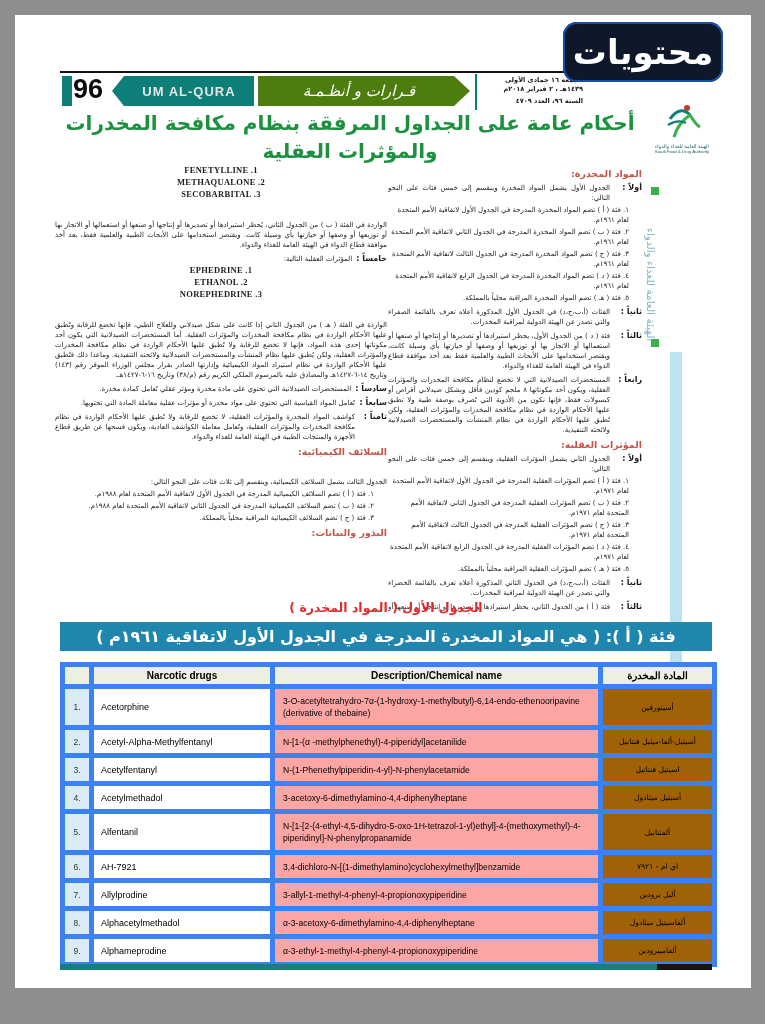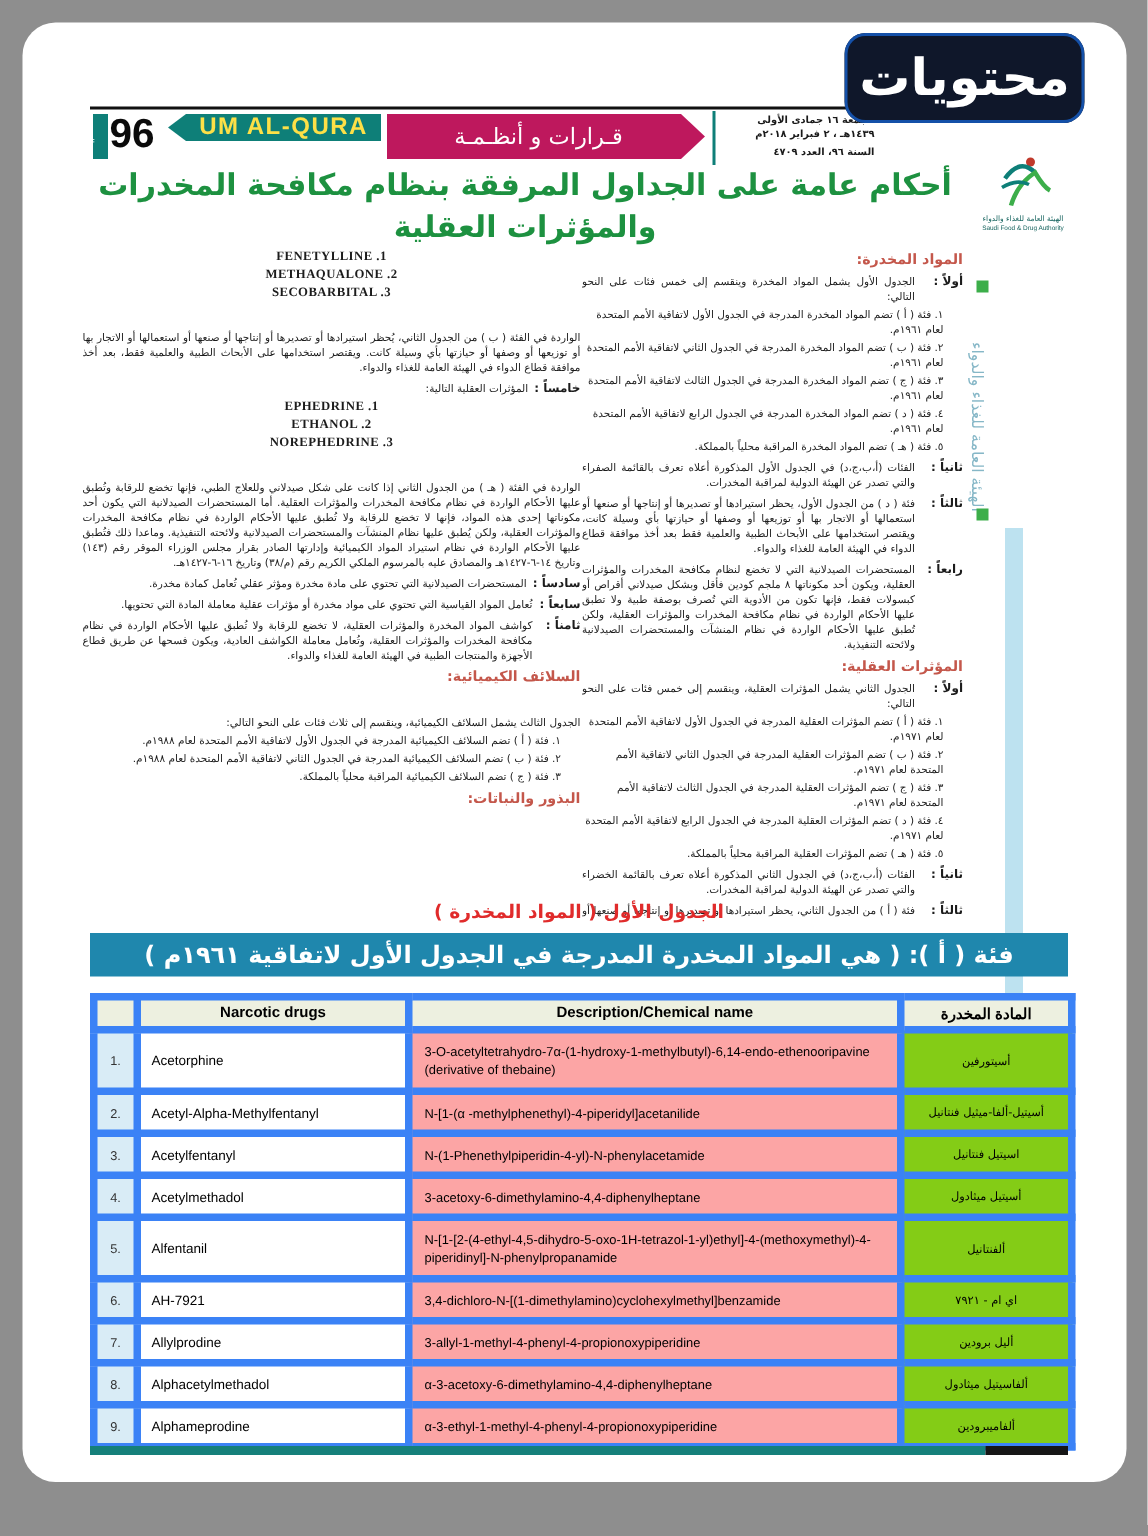--- a/index.html
+++ b/index.html
@@ -1,36 +1,36 @@
 <!DOCTYPE html>
 <html lang="ar"><head>
 <meta charset="utf-8">
 <style>
   * { margin:0; padding:0; box-sizing:border-box; }
   html,body { width:765px; height:1024px; }
   body { background:#8e8e8e; font-family:"DejaVu Sans", sans-serif; position:relative; overflow:hidden; }
-  #page { position:absolute; left:15px; top:15px; width:736px; height:973px; background:#ffffff; border-radius:22px; }
+  #page { position:absolute; left:15px; top:15px; width:736px; height:973px; background:#ffffff; border-radius:0; }
 
   
   .contents-badge { position:absolute; left:563px; top:22px; width:160px; height:60px; background:#0f172a;
     border-radius:14px; color:#fff; font-weight:bold; font-size:34px; display:flex; align-items:center;
     justify-content:center; direction:rtl; box-shadow:0 0 0 2px #1450a8 inset; z-index:5; }
 
   
   .mast-rule { position:absolute; left:45px; top:56px; width:517px; height:2px; background:#111; }
   .year-flag { position:absolute; left:47px; top:61px; width:10px; height:30px; background:#0e7f78; overflow:hidden; }
   .year-flag span { position:absolute; left:-9px; top:10px; color:#fff; font-size:5.5px; transform:rotate(90deg); white-space:nowrap; }
   .year-num { position:absolute; left:58px; top:59px; font-size:27px; font-weight:bold; color:#0b0b0b; font-family:"Liberation Sans",sans-serif; }
-  .brand-box { position:absolute; left:97px; top:61px; width:142px; height:18px; background:#0e7f78; color:#fde047;
-    font-family:"Liberation Sans",sans-serif; font-weight:bold; font-size:16px; letter-spacing:1px;
+  .brand-box { position:absolute; left:97px; top:61px; width:142px; height:30px; background:#0e7f78; color:#e5e5e5;
+    font-family:"Liberation Sans",sans-serif; font-weight:bold; font-size:13px; letter-spacing:1px;
     display:flex; align-items:center; justify-content:center; padding-left:12px;
     clip-path:polygon(12px 0, 100% 0, 100% 100%, 12px 100%, 0 50%); }
-  .section-box { position:absolute; left:243px; top:61px; width:212px; height:30px; background:#be185d; color:#fff;
+  .section-box { position:absolute; left:243px; top:61px; width:212px; height:30px; background:#4d7c0f; color:#fff;
     font-size:15px; display:flex; align-items:center; justify-content:center; direction:rtl; padding-right:10px;
-    clip-path:polygon(0 0, calc(100% - 16px) 0, 100% 50%, calc(100% - 16px) 100%, 0 100%); }
+    clip-path:polygon(0 0, calc(100% - 16px) 0, 100% 50%, calc(100% - 16px) 100%, 0 100%);font-style:italic; }
   .date-block { position:absolute; left:460px; top:59px; width:110px; height:36px; border-left:2px solid #0e7f78;
     padding:2px 2px 0 5px; direction:rtl; color:#1a1a1a; }
   .date-block .l1 { font-size:6.6px; font-weight:bold; line-height:9px; }
   .date-block .l2 { font-size:6.6px; font-weight:bold; line-height:9px; margin-top:3px; }
 
   
   .main-title { position:absolute; left:45px; top:94px; width:580px; text-align:center; color:#1d9140;
     font-size:20px; font-weight:bold; direction:rtl; line-height:28px; }
 
   
@@ -64,21 +64,21 @@
   .cat-banner { position:absolute; left:45px; top:607px; width:652px; height:29px; background:#1f87ad; color:#fff;
     font-weight:bold; font-size:16px; display:flex; align-items:center; justify-content:center; direction:rtl; }
   table.drugs { position:absolute; left:45px; top:647px; width:652px; border-collapse:collapse; table-layout:fixed; }
   table.drugs td, table.drugs th { border:5px solid #3b82f6; vertical-align:middle; }
   table.drugs th { background:#edf0e0; height:22px; font-size:10px; font-family:"Liberation Sans",sans-serif; }
   th.h-ar { font-family:"DejaVu Sans",sans-serif; font-size:8.5px; direction:rtl; }
   col.c-num { width:29px; } col.c-drug { width:181px; } col.c-desc { width:328px; } col.c-ar { width:114px; }
   td.c-num { background:#d9ecf6; text-align:center; font-size:8.5px; color:#333; font-family:"Liberation Sans",sans-serif; }
   td.c-drug { background:#fff; font-size:9px; padding:3px 7px; font-family:"Liberation Sans",sans-serif; }
   td.c-desc { background:#fca5a5; font-size:8.6px; padding:3px 8px; font-family:"Liberation Sans",sans-serif; line-height:12px; }
-  td.c-ar  { background:#84cc16; text-align:center; font-size:7.6px; direction:rtl; padding:2px 4px;margin-left:20px; }
+  td.c-ar  { background:#a16207; text-align:center; font-size:7.6px; direction:rtl; padding:2px 4px;margin-left:20px; }
   tr.row-s td { height:28px; } tr.row-t td { height:41px; }
 
   
   .foot-teal { position:absolute; left:45px; top:949px; width:597px; height:6px; background:#15807a; }
   .foot-black { position:absolute; left:642px; top:949px; width:55px; height:6px; background:#161616; }
 </style>
 </head>
 <body>
 
 <div id="page">

